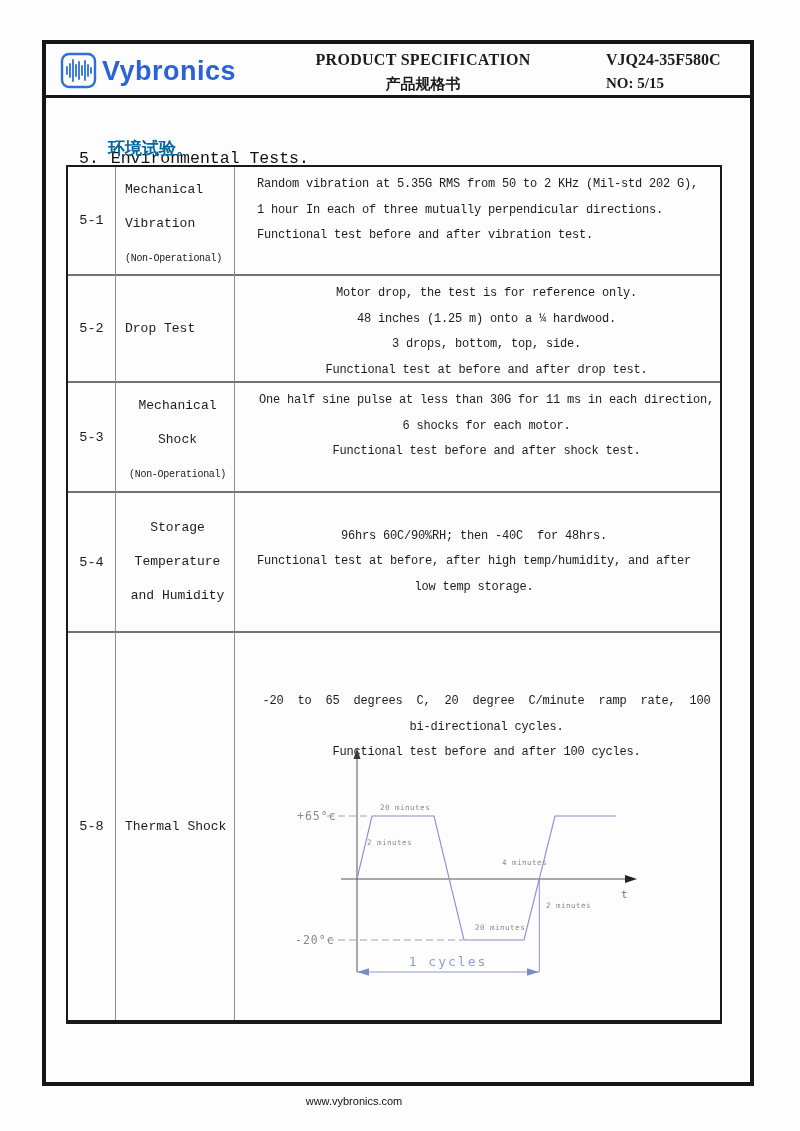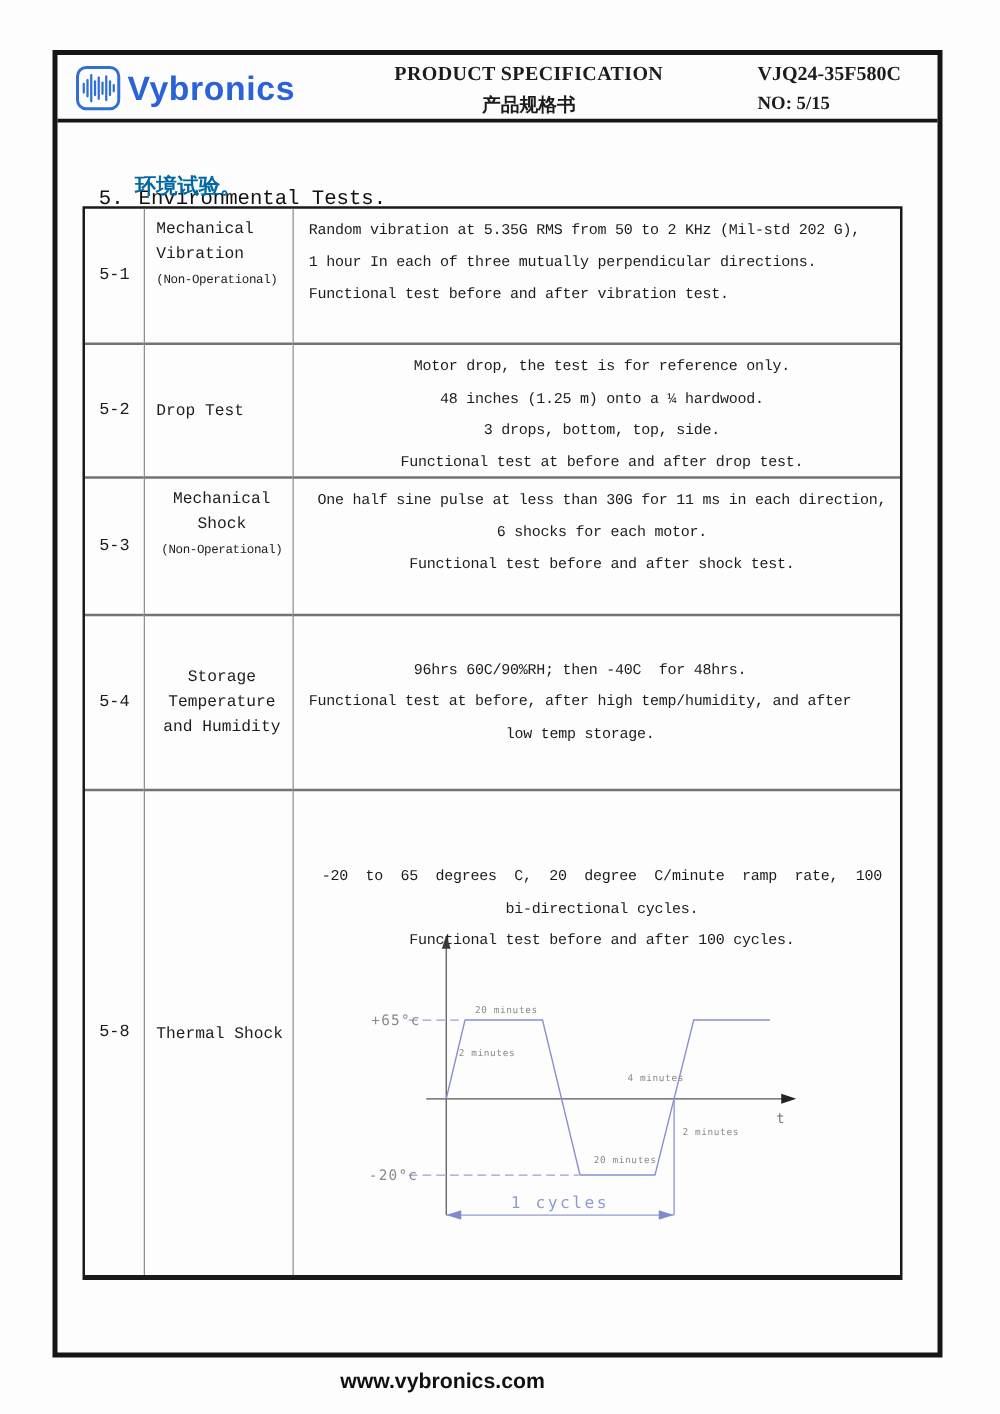--- a/index.html
+++ b/index.html
@@ -27,37 +27,37 @@
   .section-cn { position:absolute; left:62px; top:93px; font-size:17px; font-weight:bold; color:#0369a1; }
 
   
   .spec-table { position:absolute; left:20px; top:121px; width:656px; height:859px;
     display:grid; grid-template-columns:47px 119px 1fr; grid-template-rows:107px 107px 110px 140px 1fr;
     border:2px solid #1a1a1a; border-bottom-width:4px; background:#fdfdfd; }
   .cell { overflow:hidden; }
   .bl { border-left:1px solid #8f8f8f; }
   .bt { border-top:2px solid #737373;text-align:center; }
   .id-cell { display:flex; align-items:center; justify-content:center; font-size:13.5px; }
-  .name-cell { font-size:13px; line-height:20px; padding:6px 4px 0 9px; }
+  .name-cell { font-size:13px; line-height:34px; padding:6px 4px 0 9px; }
   .name-cell.vc { display:flex; align-items:center; padding-top:0; }
   .name-note { font-size:10px; letter-spacing:-0.3px; }
-  .desc-cell { font-size:12px; letter-spacing:-0.2px; line-height:25.5px; padding:5px 4px 0 12px; white-space:pre-wrap; }
+  .desc-cell { font-size:12px; letter-spacing:-0.2px; line-height:25.5px; padding:5px 4px 0 22px; white-space:pre-wrap; }
   .desc-cell.vc { display:flex; align-items:center; padding-top:0; }
   .desc-cell.rel { position:relative; }
 
   
   .thermal-svg { position:absolute; left:49px; top:112px; width:380px; height:240px; }
   .svg-small-label { font-family:"DejaVu Sans Mono", monospace; font-size:7.5px; fill:#8a8a8a; letter-spacing:0.5px; }
   .svg-temp-label { font-family:"DejaVu Sans Mono", monospace; font-size:11.5px; fill:#8a8a8a; letter-spacing:1px; }
   .svg-t-label { font-family:"DejaVu Sans Mono", monospace; font-size:11px; fill:#777; }
   .svg-cycle-label { font-family:"DejaVu Sans Mono", monospace; font-size:13px; fill:#8f9cd2; letter-spacing:2px; }
 
   
   .footer { position:absolute; left:0; top:1095px; width:708px; text-align:center;
-    font-family:"Liberation Sans", sans-serif; font-weight:bold; font-size:17px; color:#111; }
+    font-family:"Liberation Sans", sans-serif; font-weight:normal; font-size:11px; color:#111; }
 </style>
 </head>
 <body>
 
 <div class="page">
   <div class="doc-border">
 
     <div class="header">
       <div class="logo">
         <svg class="logo-icon" viewBox="0 0 37 37">

